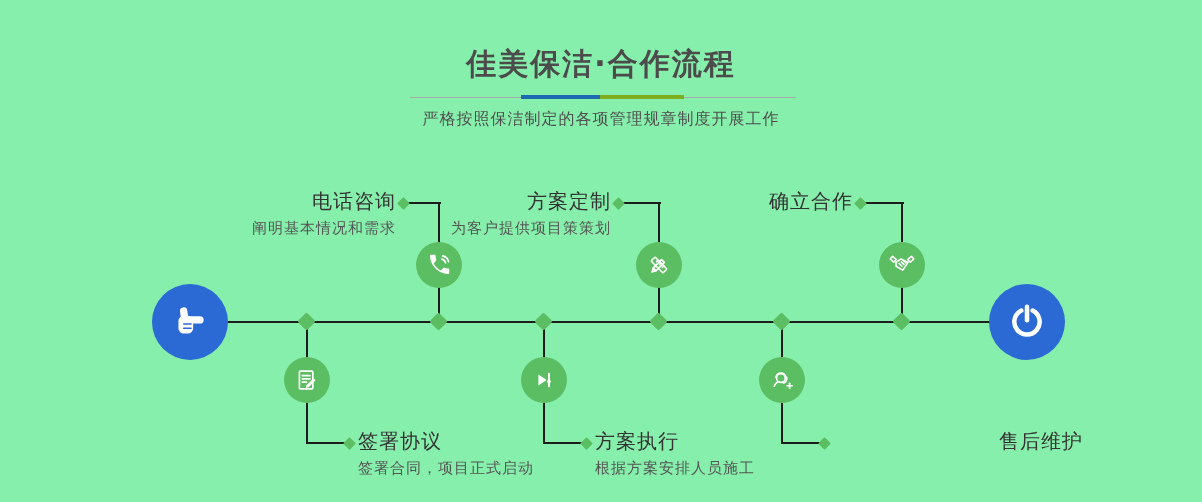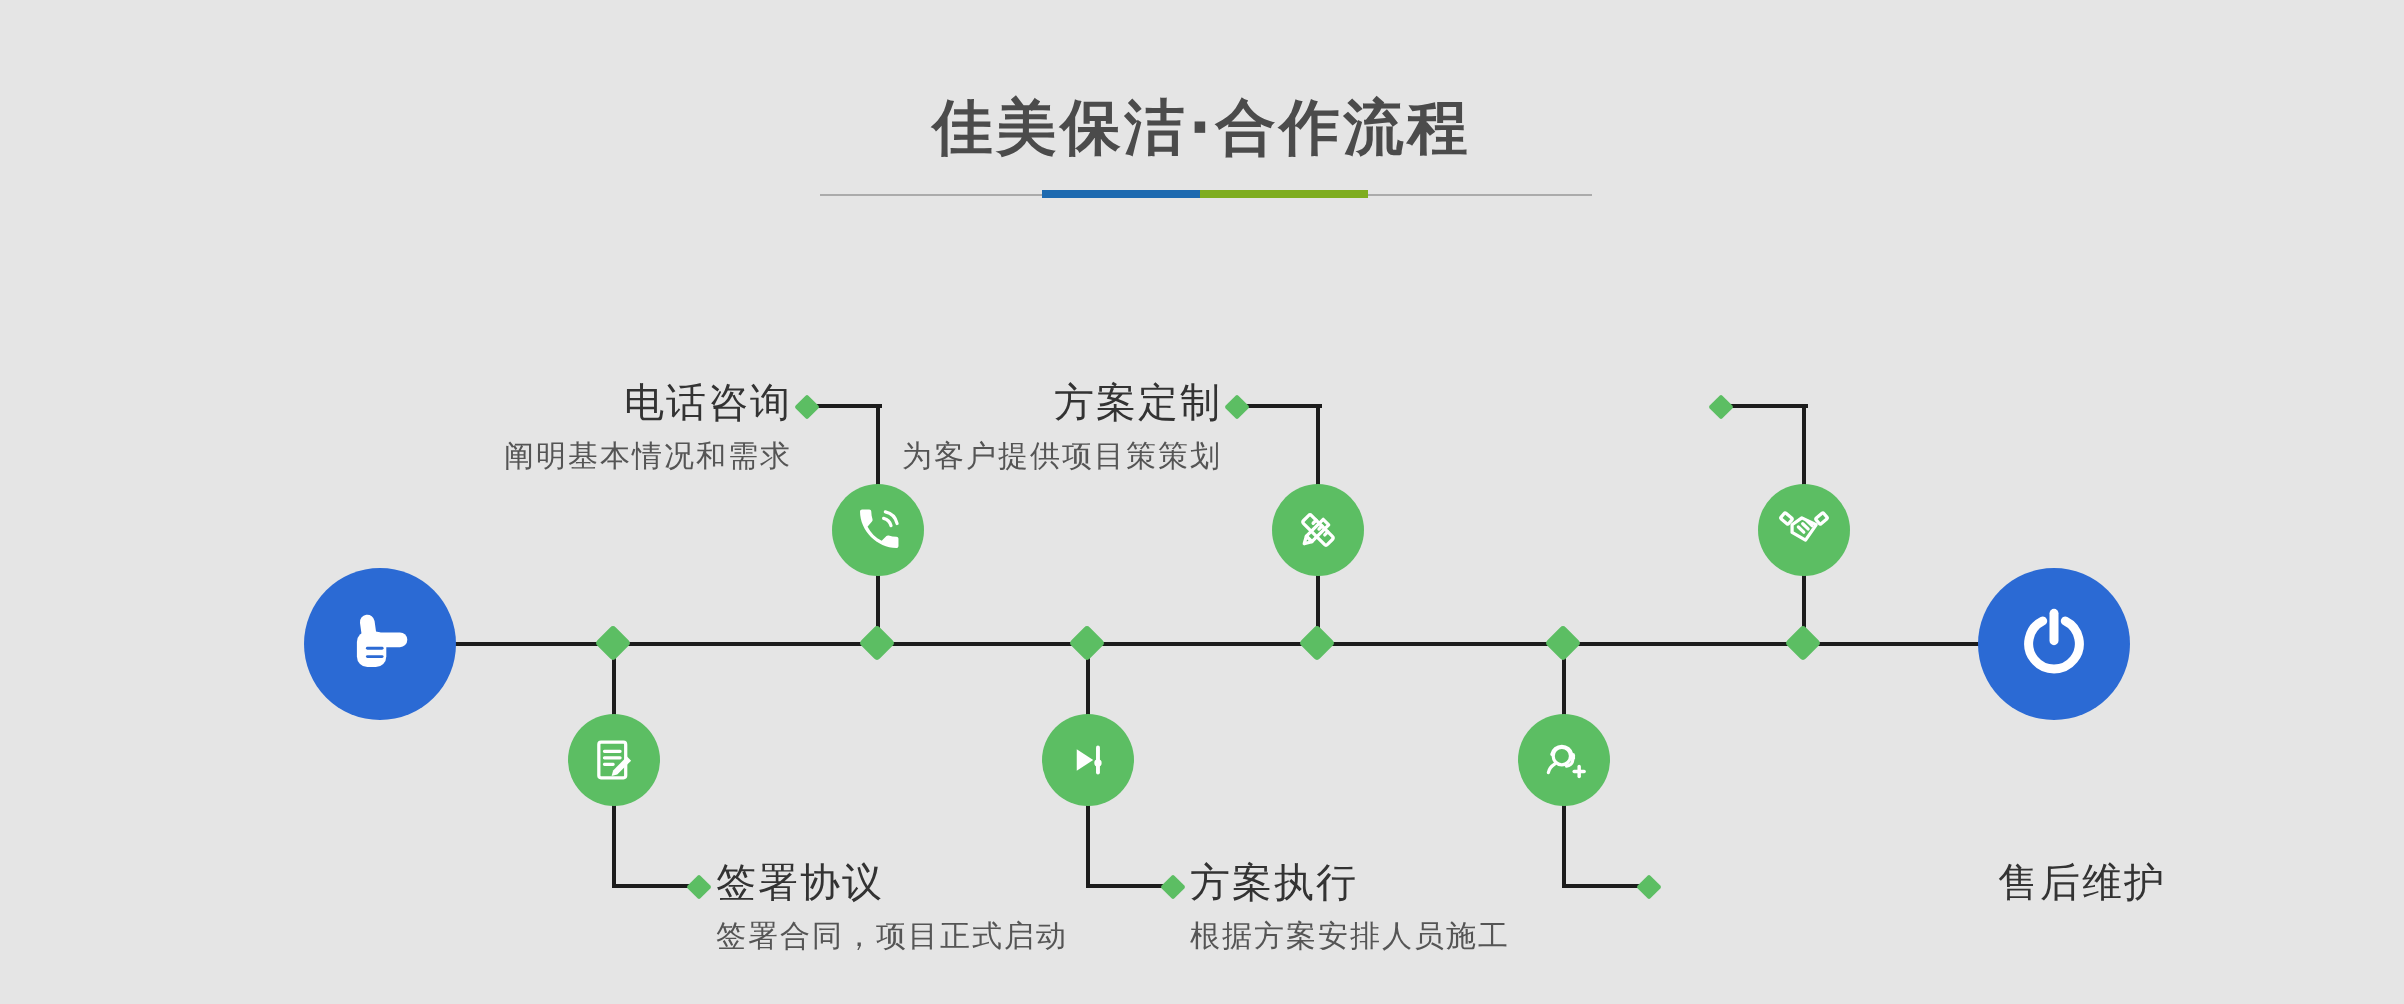--- a/index.html
+++ b/index.html
@@ -1,17 +1,17 @@
 <!DOCTYPE html>
 <html style="--green: #5cbe63; --blue: #2b6ad4; --divider-blue: #1d6ab0; --divider-green: #7ead1f;"><head>
 <meta charset="utf-8">
 <style>
   html,body{margin:0;padding:0;background:#fff;}
   .stage{
-    position:relative;width:1202px;height:502px;background:#e5e5e5;
+    position:relative;width:1202px;height:502px;background:#86efac;
     font-family:"DejaVu Sans","Liberation Sans",sans-serif;overflow:hidden;
   }
   
   .page-title{
     position:absolute;top:44px;left:0;width:100%;text-align:center;
     font-size:30px;font-weight:bold;color:#4b4b4b;letter-spacing:2px;
   }
   .divider-gray{position:absolute;top:97px;left:410px;width:386px;height:1px;background:#ababab;}
   .divider-blue{position:absolute;top:95px;left:521px;width:79px;height:4px;background:var(--divider-blue,#1d6ab0);}
   .divider-green{position:absolute;top:95px;left:600px;width:84px;height:4px;background:var(--divider-green,#7ead1f);}
@@ -50,20 +50,21 @@
 </style>
 </head>
 <body>
 
 <div class="stage">
 
   <div class="page-title">佳美保洁·合作流程</div>
   <div class="divider-gray"></div>
   <div class="divider-blue"></div>
   <div class="divider-green"></div>
+  <div class="page-subtitle">严格按照保洁制定的各项管理规章制度开展工作</div>
 
   <div class="hline" style="top:321px;left:224px;width:768px;"></div>
 
   <div class="hline" style="top:202px;left:404px;width:37px;"></div>
   <div class="vline" style="top:202px;left:438px;height:120px;"></div>
   <div class="hline" style="top:202px;left:619px;width:42px;"></div>
   <div class="vline" style="top:202px;left:658px;height:120px;"></div>
   <div class="hline" style="top:202px;left:861px;width:43px;"></div>
   <div class="vline" style="top:202px;left:901px;height:120px;"></div>
 
@@ -191,20 +192,21 @@
 
   <div class="step-text align-r" style="top:190px;left:196px;width:200px;">
     <div class="step-title">电话咨询</div>
     <div class="step-desc">阐明基本情况和需求</div>
   </div>
   <div class="step-text align-r" style="top:190px;left:411px;width:200px;">
     <div class="step-title">方案定制</div>
     <div class="step-desc">为客户提供项目策策划</div>
   </div>
   <div class="step-text align-r" style="top:190px;left:653px;width:200px;">
+    <div class="step-title">确立合作</div>
   </div>
 
   <div class="step-text align-l" style="top:430px;left:358px;width:230px;">
     <div class="step-title">签署协议</div>
     <div class="step-desc">签署合同，项目正式启动</div>
   </div>
   <div class="step-text align-l" style="top:430px;left:595px;width:230px;">
     <div class="step-title">方案执行</div>
     <div class="step-desc">根据方案安排人员施工</div>
   </div>

